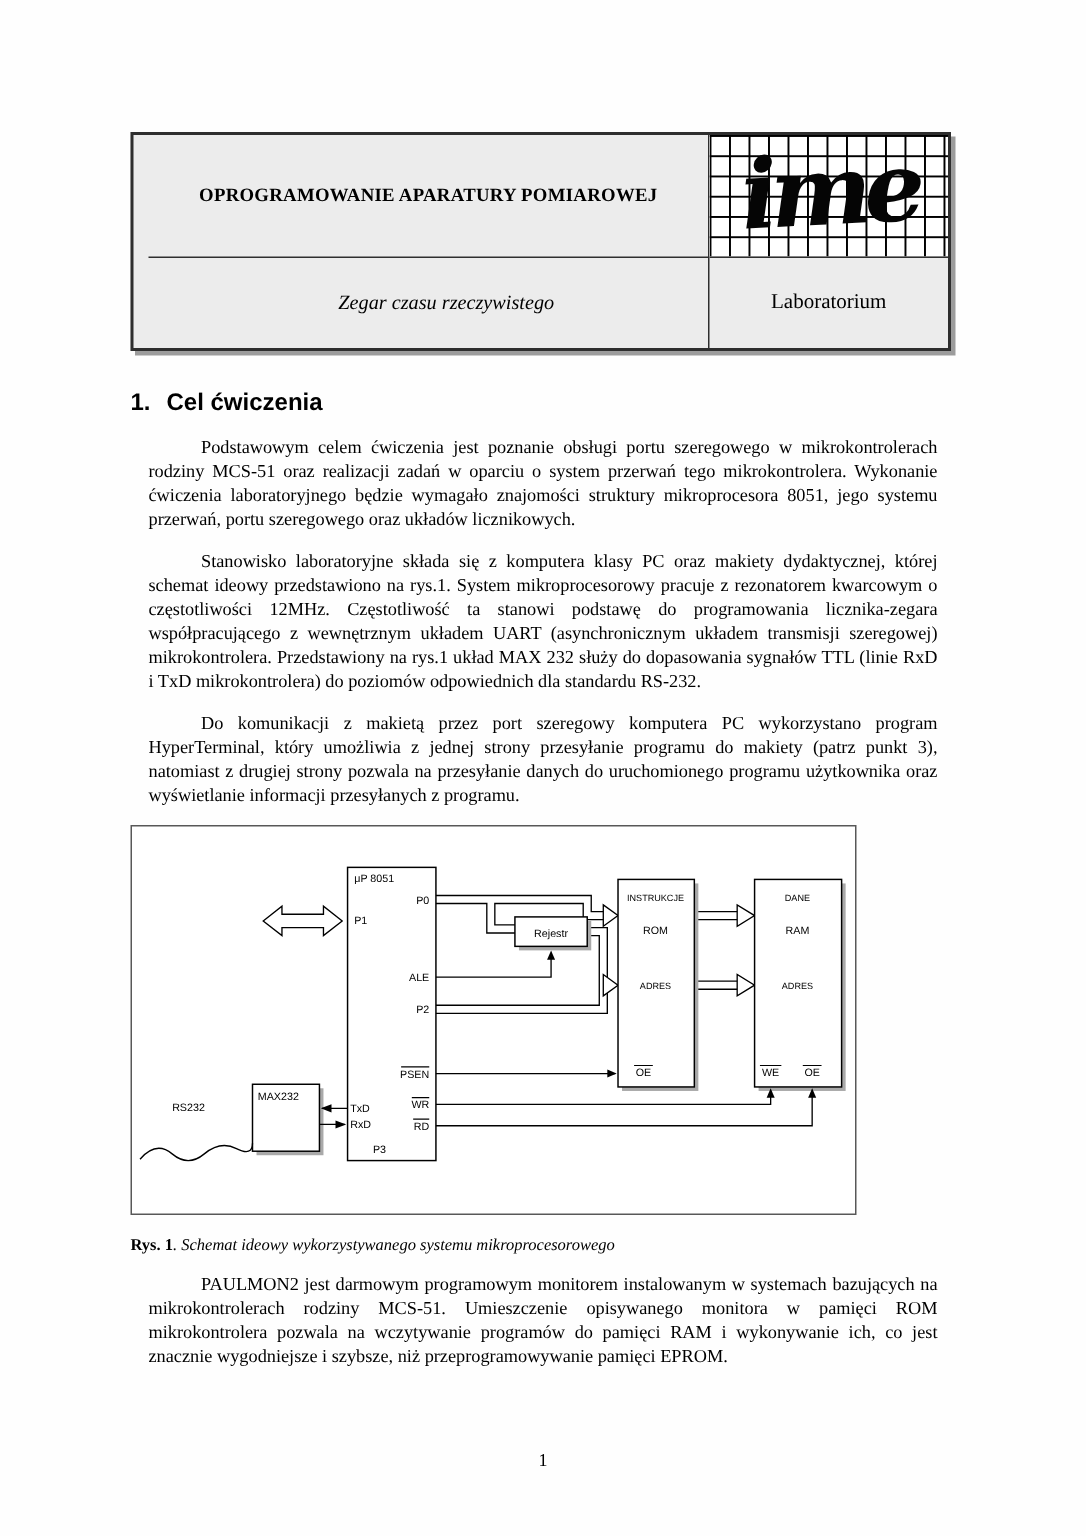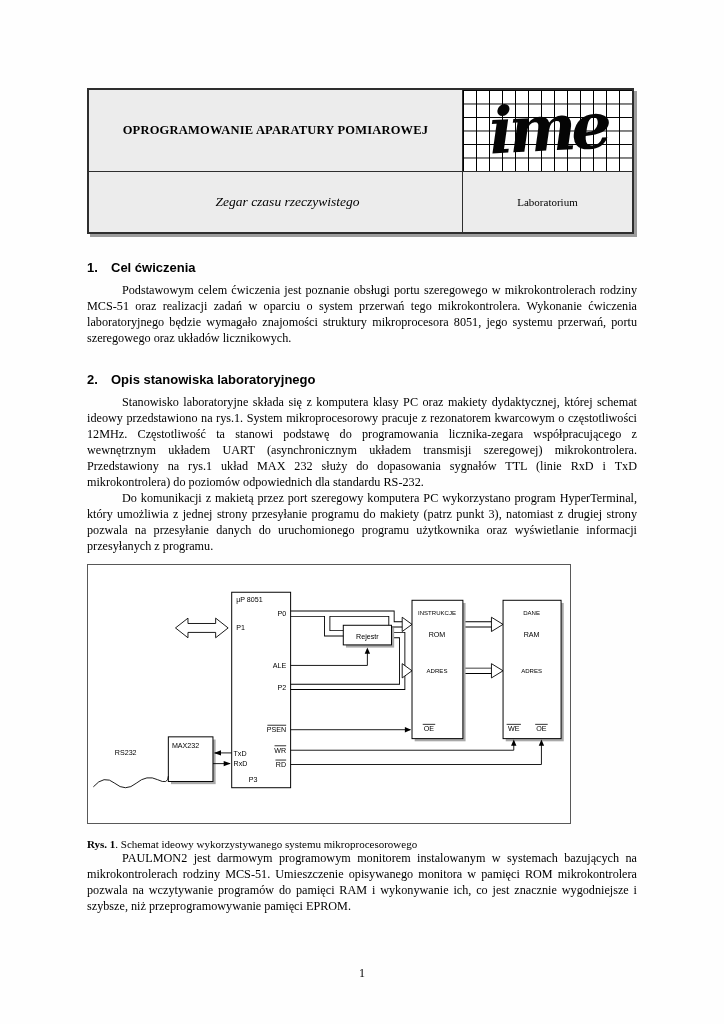--- a/index.html
+++ b/index.html
@@ -15,20 +15,21 @@
 
   
   .header-table {
     width: 547px; height: 146px;
     border: 2px solid #2e2e2e;
     box-shadow: 3px 3px 0 #9c9c9c;
     display: grid;
     grid-template-columns: 374px 1fr;
     grid-template-rows: 82px 1fr;
     background: #ececec;
+    padding-left: 10px;
   }
   .cell { overflow: hidden; }
   .title-cell {
     border-right: 1px solid #2e2e2e; border-bottom: 1px solid #2e2e2e;
     display: flex; flex-direction: column; justify-content: center; text-align: center; gap: 4px;
     padding: 0 10px;
   }
   .doc-title { font-weight: bold; font-size: 12.5px; letter-spacing: 0.2px; }
   .logo-cell { border-bottom: 1px solid #2e2e2e; background: #fff; position: relative; }
   .logo-grid {
@@ -39,31 +40,31 @@
     background-size: 13px 13.5px;
   }
   .logo-text {
     position: absolute; left: 50%; top: 50%;
     transform: translate(-50%, -54%) rotate(-3deg);
     font-family: "DejaVu Serif", serif; font-style: italic; font-weight: bold;
     font-size: 64px; letter-spacing: -5px; color: #050505; line-height: 1;
   }
   .subtitle-cell { border-right: 1px solid #2e2e2e; display: flex; align-items: center; justify-content: center; }
   .subtitle { font-style: italic; font-size: 13.5px; margin-left: 24px; }
-  .lab-cell { display: flex; align-items: center; justify-content: center; font-size: 11px; }
+  .lab-cell { display: flex; align-items: center; justify-content: center; font-size: 14px; }
 
   
   .section-heading {
     margin: 26px 0 7px 0;
     font-family: "Liberation Sans", sans-serif;
-    font-weight: bold; font-size: 13px;
+    font-weight: bold; font-size: 16px;
   }
   .sec-num { display: inline-block; width: 24px; }
   .body-par {
-    margin: 0;
+    margin: 12px;
     font-size: 12.2px; line-height: 16px;
     text-align: justify; text-indent: 35px;
   }
 
   
   .figure-frame {
     margin-top: 10px; width: 484px; height: 260px;
     border: 1px solid #585858; background: #fff;
   }
   .figure-frame svg { width: 100%; height: 100%; display: block; }
@@ -77,21 +78,21 @@
   .ah { fill: #000; stroke: none; }
   .lbl text { font-family: "Liberation Sans", sans-serif; font-size: 8px; fill: #000; }
   .lbl text.small { font-size: 6.8px; }
   .lbl text.end { text-anchor: end; }
   .lbl text.mid { text-anchor: middle; }
   .ovl { stroke: #000; stroke-width: 0.9; }
 
   
   .caption { margin-top: 14px; font-size: 11px; }
   .caption-label { font-weight: bold; }
-  .caption-text { }
+  .caption-text { font-style: italic; }
   .page-number { position: absolute; left: 0; top: 966px; width: 724px; text-align: center; font-size: 12px; }
 </style>
 </head>
 <body>
 
 <div class="page">
   <div class="content">
 
     <div class="header-table">
       <div class="cell title-cell">
@@ -107,23 +108,20 @@
       <div class="cell lab-cell">
         <span>Laboratorium</span>
       </div>
     </div>
 
     <div class="section-heading">
       <span class="sec-num">1.</span><span class="sec-title">Cel ćwiczenia</span>
     </div>
     <p class="body-par">Podstawowym celem ćwiczenia jest poznanie obsługi portu szeregowego w mikrokontrolerach rodziny MCS-51 oraz realizacji zadań w oparciu o system przerwań tego mikrokontrolera. Wykonanie ćwiczenia laboratoryjnego będzie wymagało znajomości struktury mikroprocesora 8051, jego systemu przerwań, portu szeregowego oraz układów licznikowych.</p>
 
-    <div class="section-heading">
-      <span class="sec-num">2.</span><span class="sec-title">Opis stanowiska laboratoryjnego</span>
-    </div>
     <p class="body-par">Stanowisko laboratoryjne składa się z komputera klasy PC oraz makiety dydaktycznej, której schemat ideowy przedstawiono na rys.1. System mikroprocesorowy pracuje z rezonatorem kwarcowym o częstotliwości 12MHz. Częstotliwość ta stanowi podstawę do programowania licznika-zegara współpracującego z wewnętrznym układem UART (asynchronicznym układem transmisji szeregowej) mikrokontrolera. Przedstawiony na rys.1 układ MAX 232 służy do dopasowania sygnałów TTL (linie RxD i TxD mikrokontrolera) do poziomów odpowiednich dla standardu RS-232.</p>
     <p class="body-par">Do komunikacji z makietą przez port szeregowy komputera PC wykorzystano program HyperTerminal, który umożliwia z jednej strony przesyłanie programu do makiety (patrz punkt 3), natomiast z drugiej strony pozwala na przesyłanie danych do uruchomionego programu użytkownika oraz wyświetlanie informacji przesyłanych z programu.</p>
 
     <div class="figure-frame">
       <svg viewBox="0 0 540 260">
 
         <g>
           <path class="bus-outer" d="M227 40 H268 V62 H285 M268 40 H340 V52 H351 M341 64 H352 V122 M227 122 H352 M423 52 H452 M423 104 H452"></path>
           <path class="bus-inner" d="M227 40 H268 V62 H285 M268 40 H340 V52 H351 M341 64 H352 V122 M227 122 H352 M423 52 H452 M423 104 H452"></path>
           <polygon class="bus-arrow" points="352,44 352,60 363,52"></polygon>

